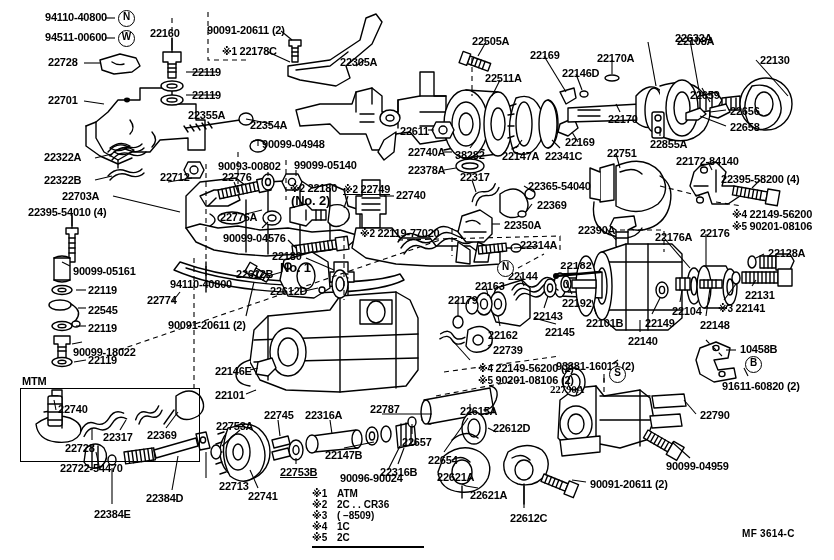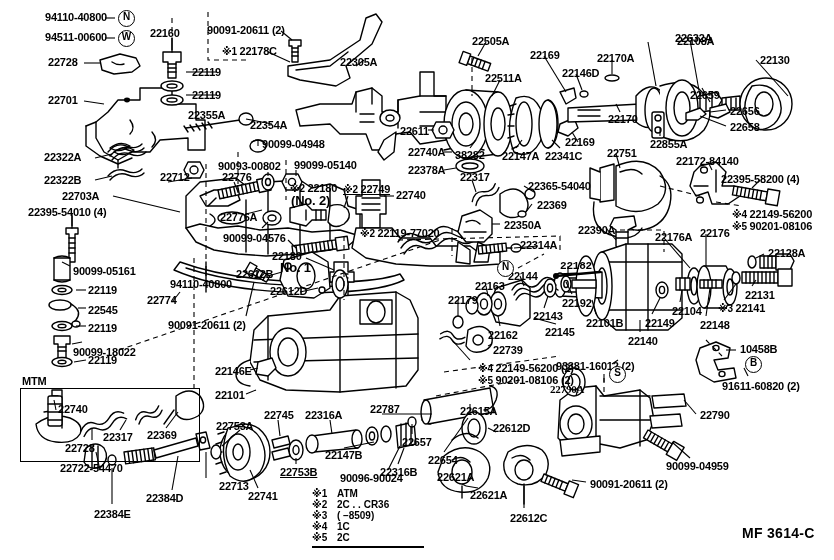--- a/index.html
+++ b/index.html
@@ -10,21 +10,21 @@
     color:#000;
   }
   #sheet{position:absolute;inset:0;background:#fff;}
   .lbl{
     position:absolute;
     font-family:"Liberation Sans","DejaVu Sans",sans-serif;
     font-size:11px;font-weight:bold;letter-spacing:-0.2px;
     white-space:nowrap;line-height:11px;color:#000;
   }
   .lbl.sm{font-size:13px;font-weight:bold;}
-  .lbl.mf{font-size:14px;letter-spacing:0.3px;}
+  .lbl.mf{font-size:10px;letter-spacing:0.3px;}
   .star{font-size:10px;}
   
   .box{position:absolute;border:1.5px solid #000;background:transparent;}
   
   .badge{
     position:absolute;border:1.6px solid #000;border-radius:50%;
     width:15px;height:15px;line-height:12px;text-align:center;
     font-size:10px;font-weight:bold;background:#fff;
   }
   .legendbar{position:absolute;background:#000;height:2px;}

